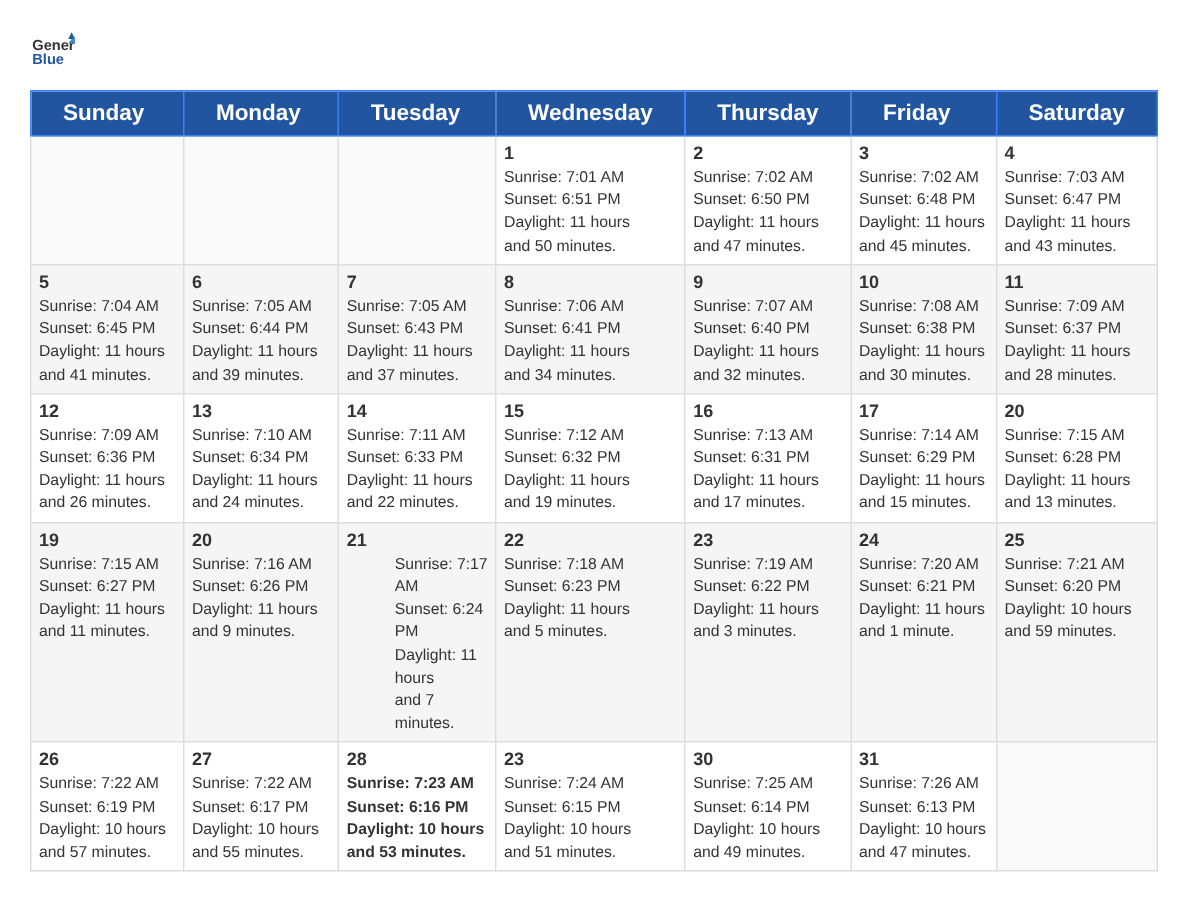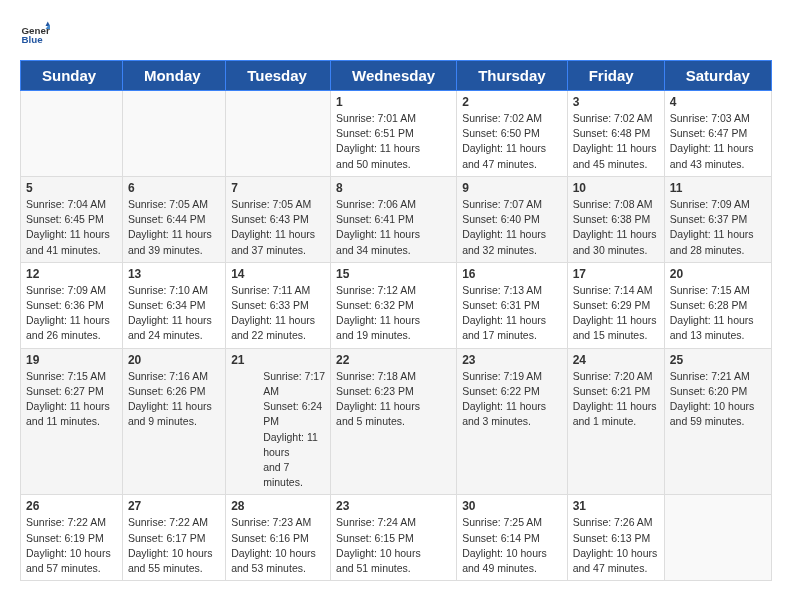--- a/index.html
+++ b/index.html
@@ -306,21 +306,21 @@
         </td>
         <td>
           <span class="day-num">27</span>
           <div class="day-info" style="white-space: pre-line;">Sunrise: 7:22 AM
 Sunset: 6:17 PM
 Daylight: 10 hours
 and 55 minutes.</div>
         </td>
         <td>
           <span class="day-num">28</span>
-          <div class="day-info" style="white-space: pre-line;">Sunrise: 7:23 AM
+          <div class="day-info" style="white-space: pre-line; font-weight: bold;">Sunrise: 7:23 AM
 Sunset: 6:16 PM
 Daylight: 10 hours
 and 53 minutes.</div>
         </td>
         <td>
           <span class="day-num">23</span>
           <div class="day-info" style="white-space: pre-line;">Sunrise: 7:24 AM
 Sunset: 6:15 PM
 Daylight: 10 hours
 and 51 minutes.</div>

